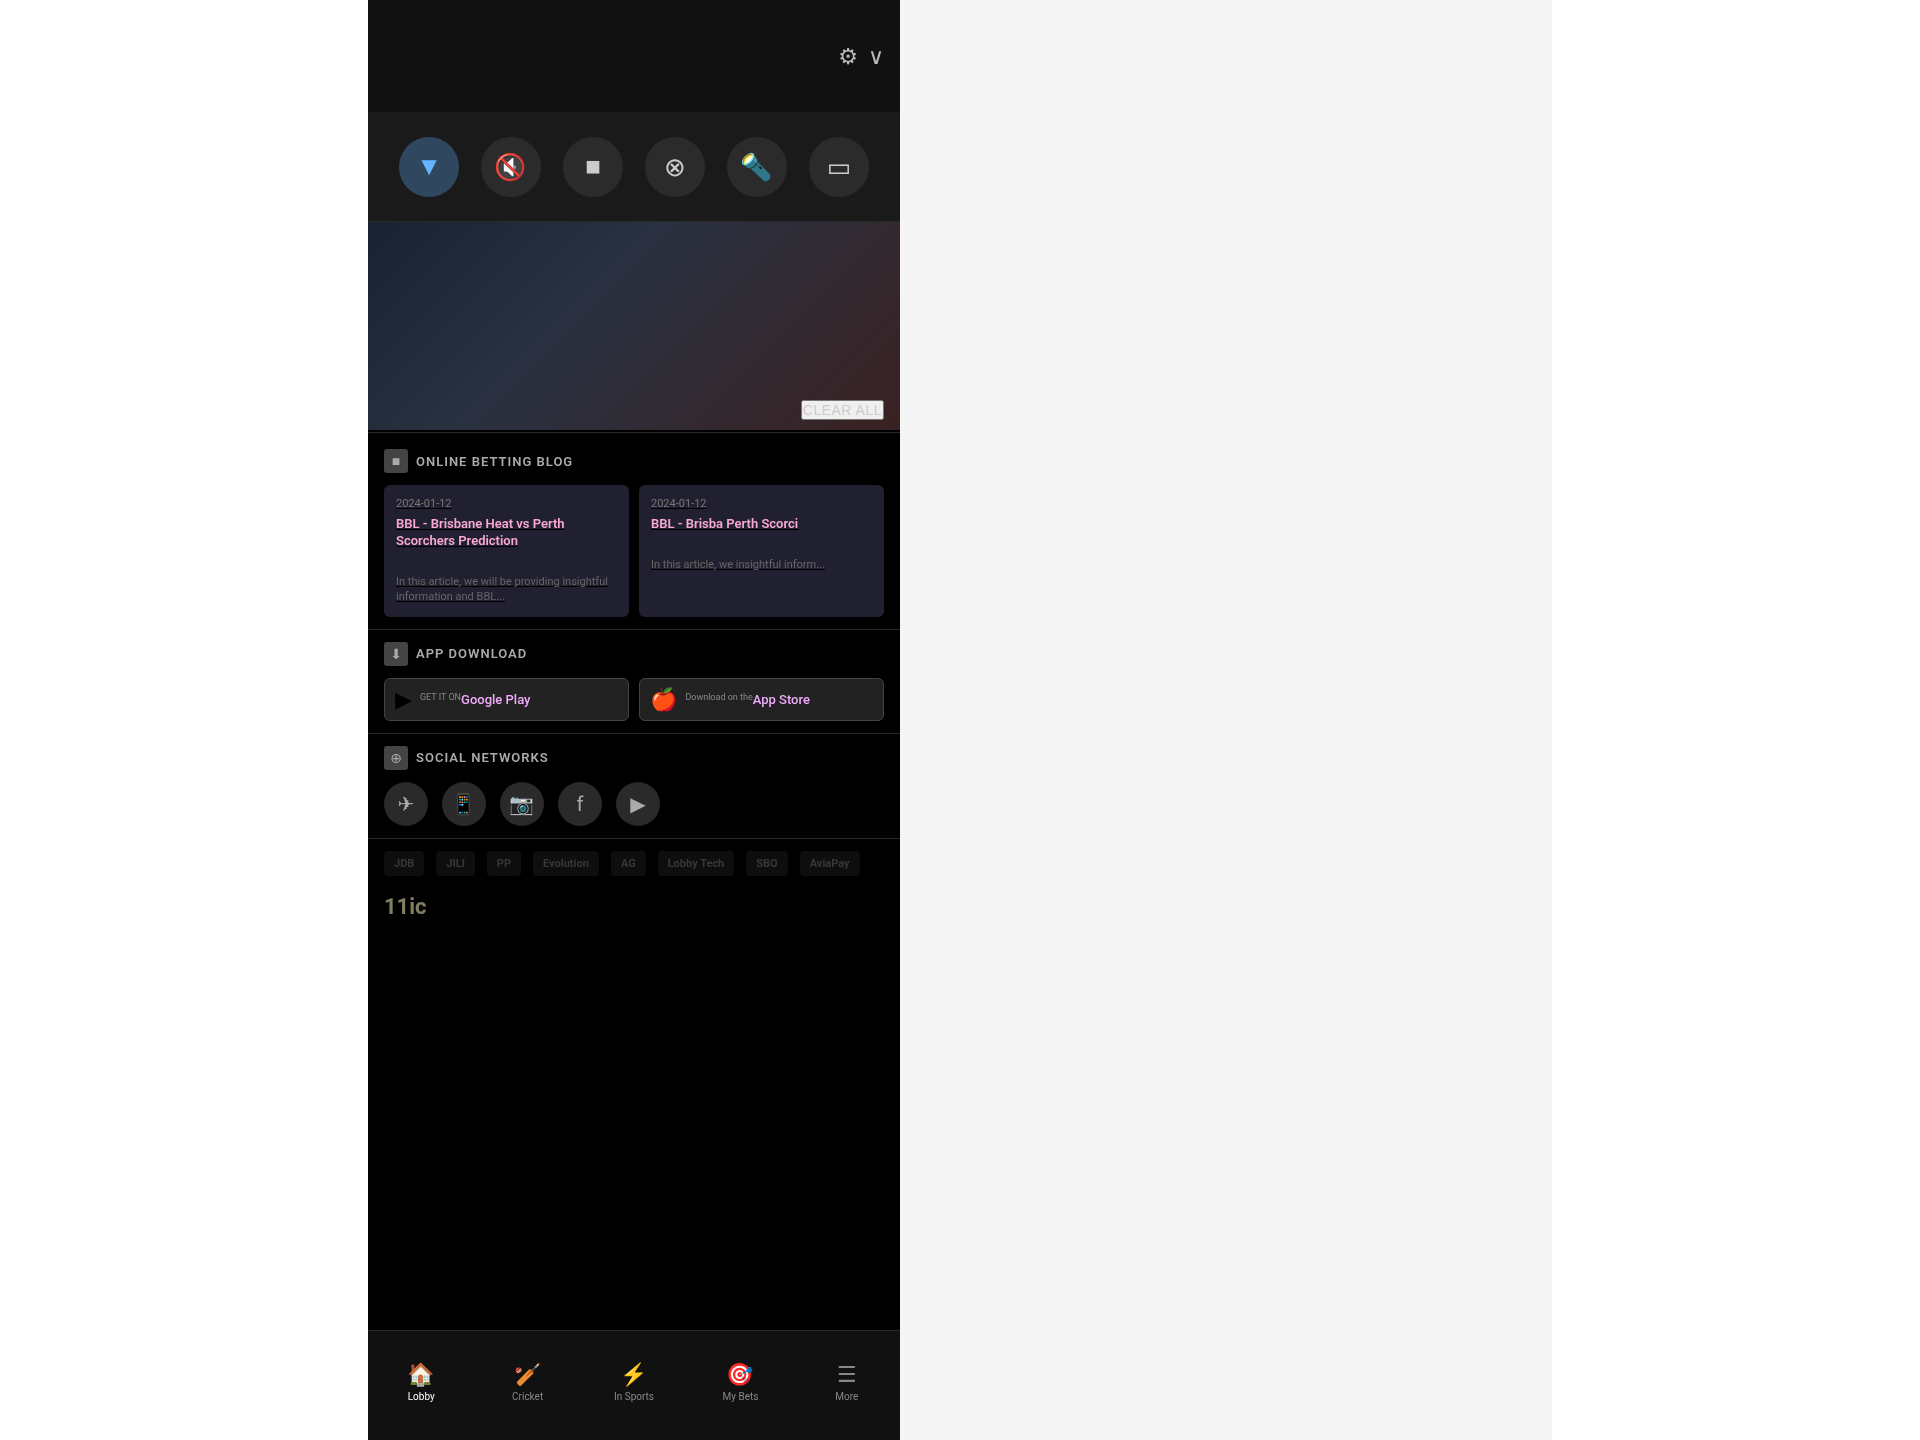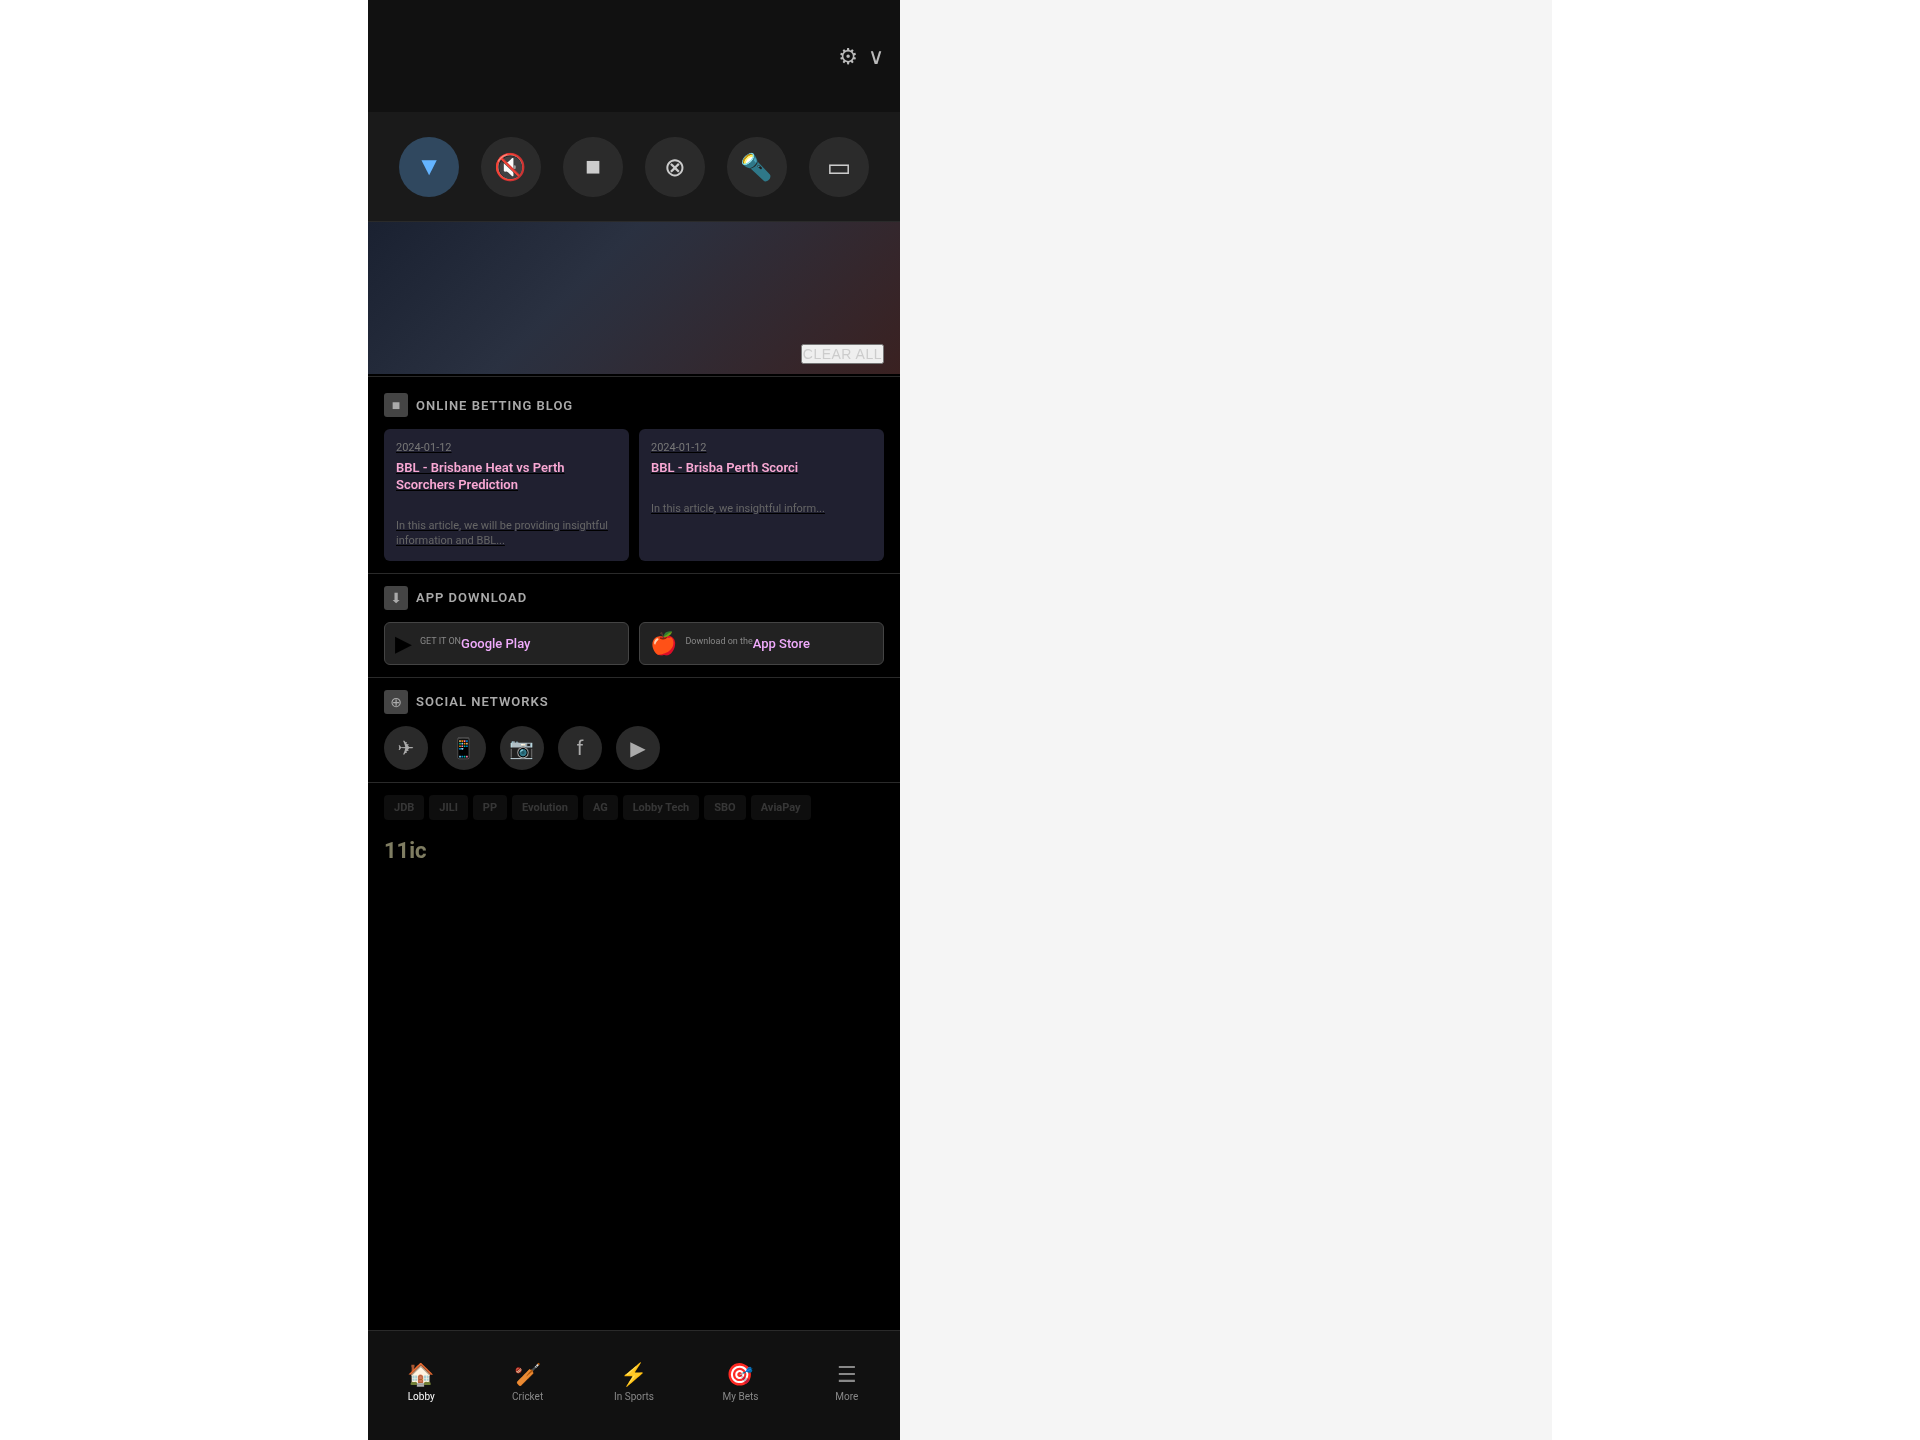--- a/index.html
+++ b/index.html
@@ -119,21 +119,21 @@
 
     .notif-status {
       font-size: 14px;
       color: #555;
       padding-left: 4px;
     }
 
     
     .top-image-area {
       width: 100%;
-      height: 152px;
+      height: 208px;
       background: linear-gradient(135deg, #1a2a3a 0%, #2a3a4a 50%, #3a2a2a 100%);
       position: relative;
       display: flex;
       align-items: center;
       justify-content: flex-end;
       padding-right: 16px;
     }
 
     .clear-all-btn {
       position: absolute;
@@ -278,21 +278,21 @@
       color: #aaa;
       font-size: 20px;
       cursor: pointer;
     }
 
     
     .sponsors-area {
       padding: 10px 16px;
       display: flex;
       flex-wrap: wrap;
-      gap: 5px;
+      gap: 12px;
       filter: brightness(0.4);
       text-align: center;
     }
 
     .sponsor-logo {
       background: #222;
       border-radius: 4px;
       padding: 6px 10px;
       color: #888;
       font-size: 11px;

